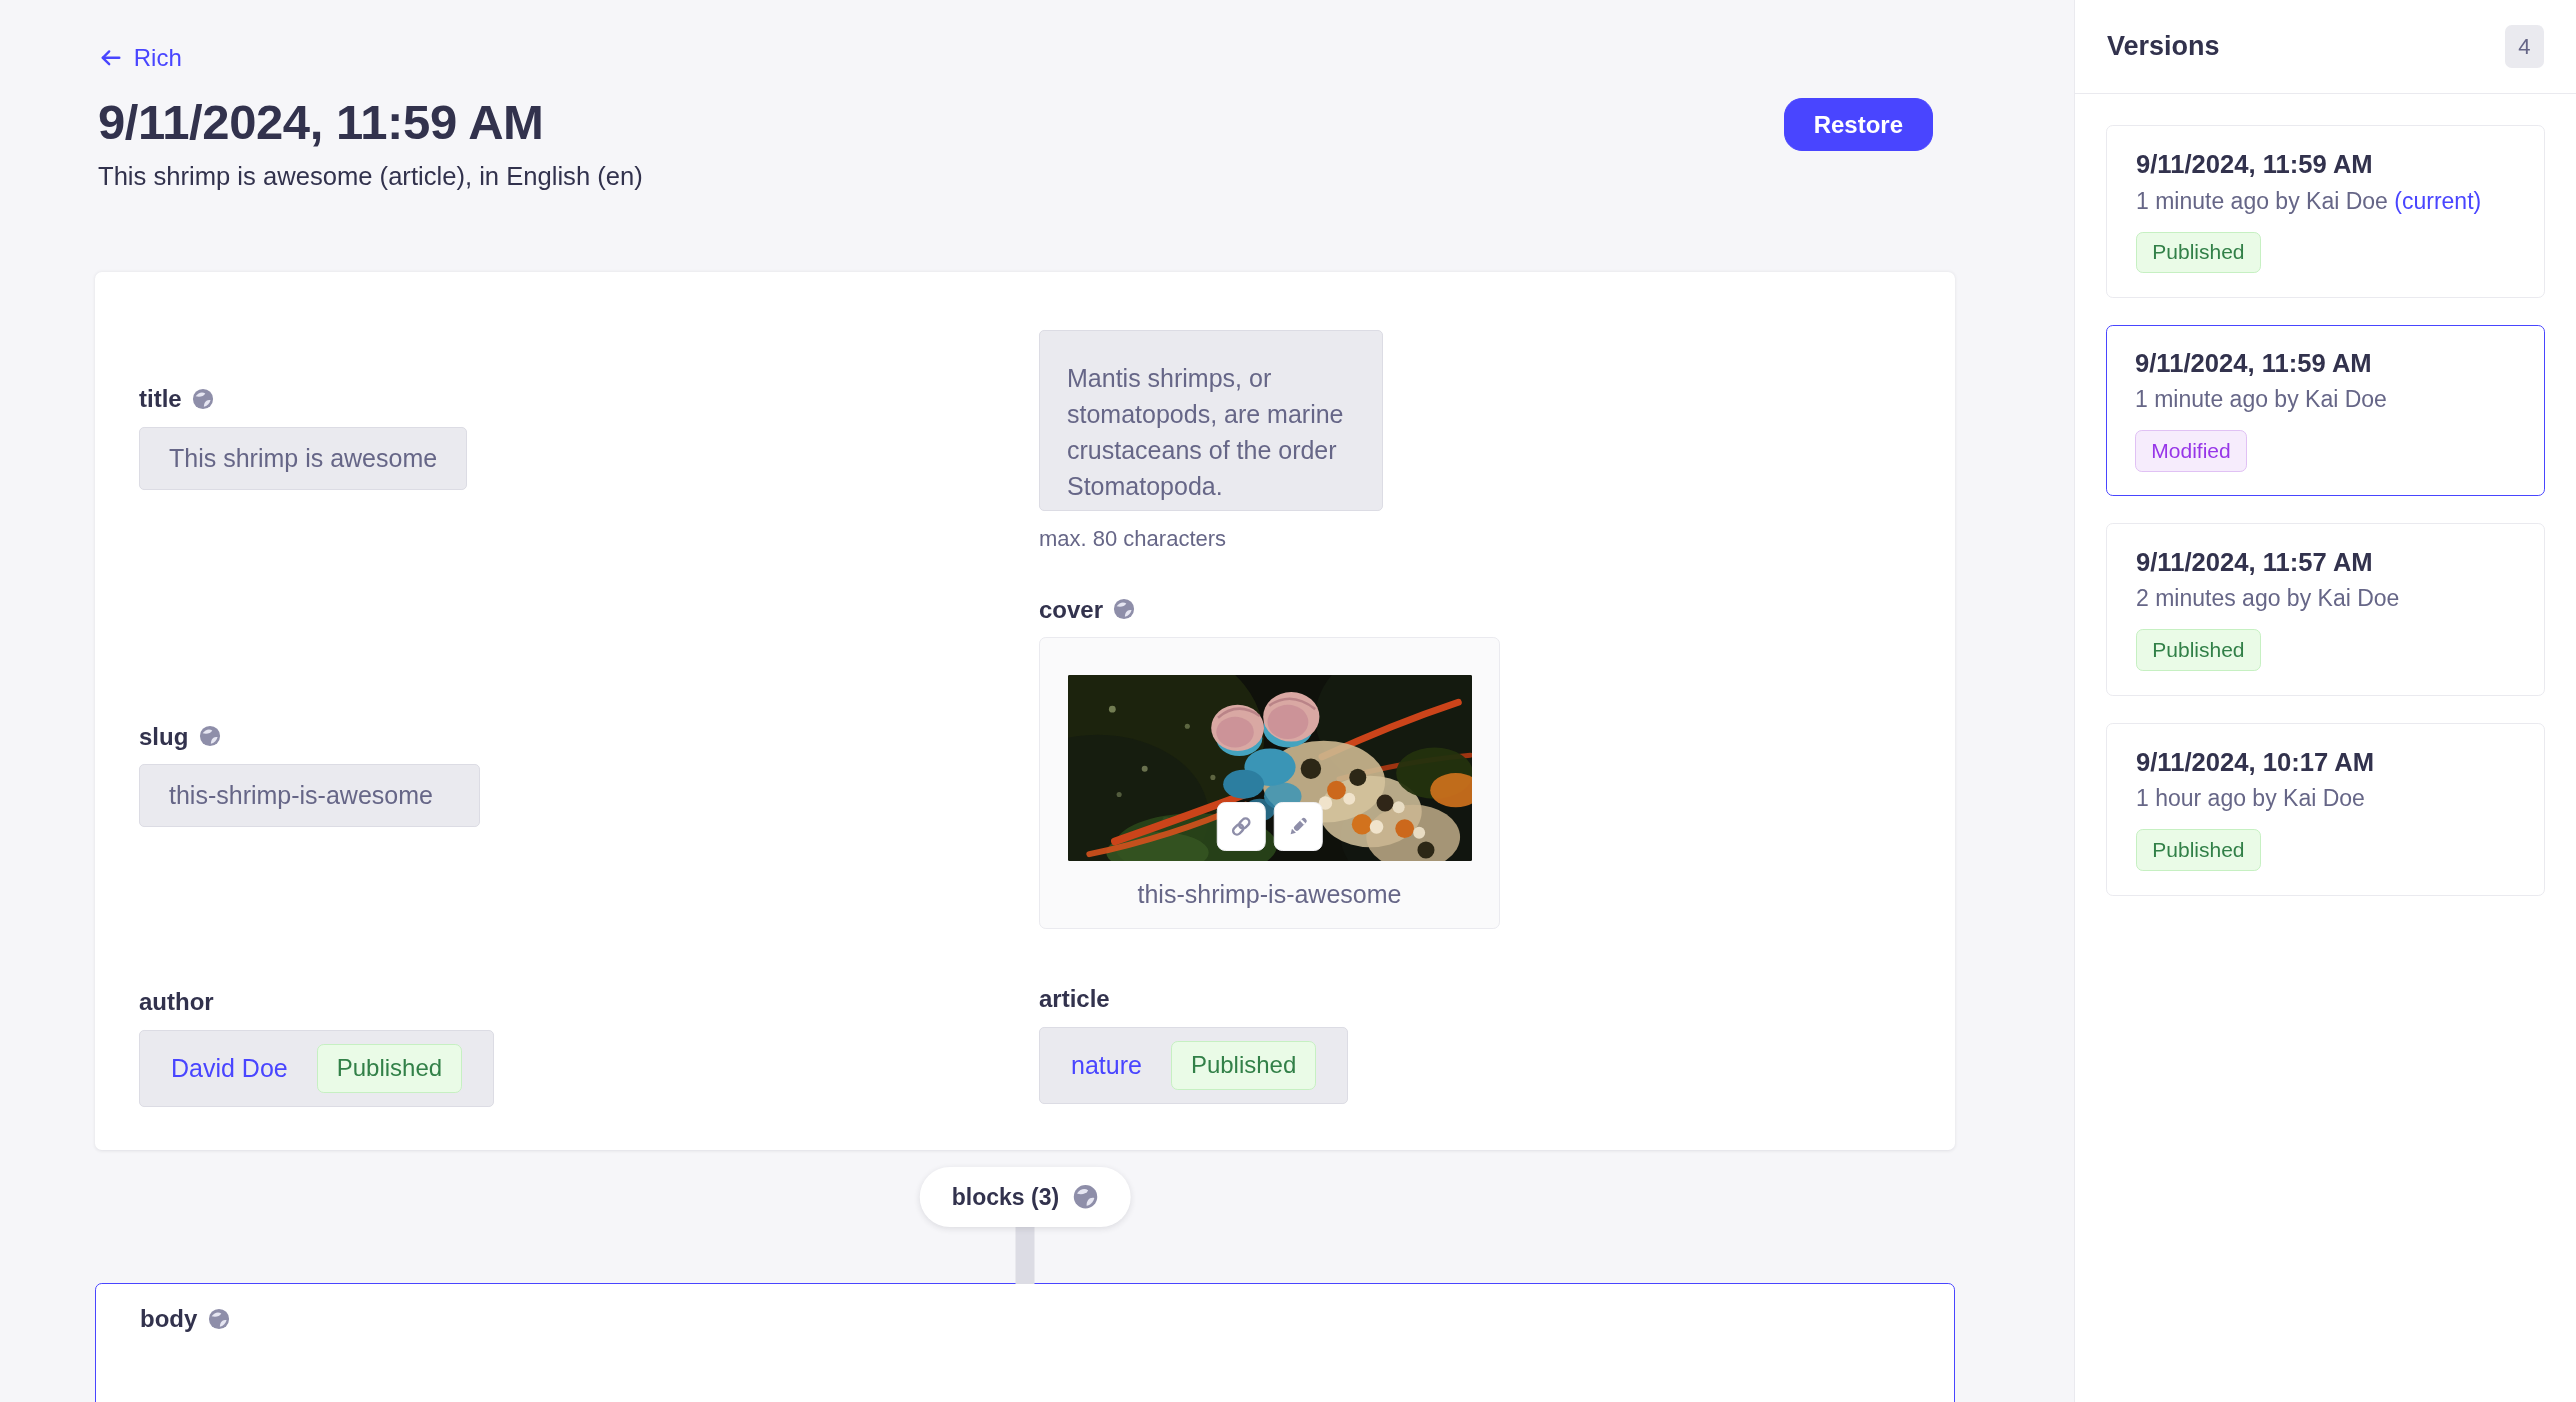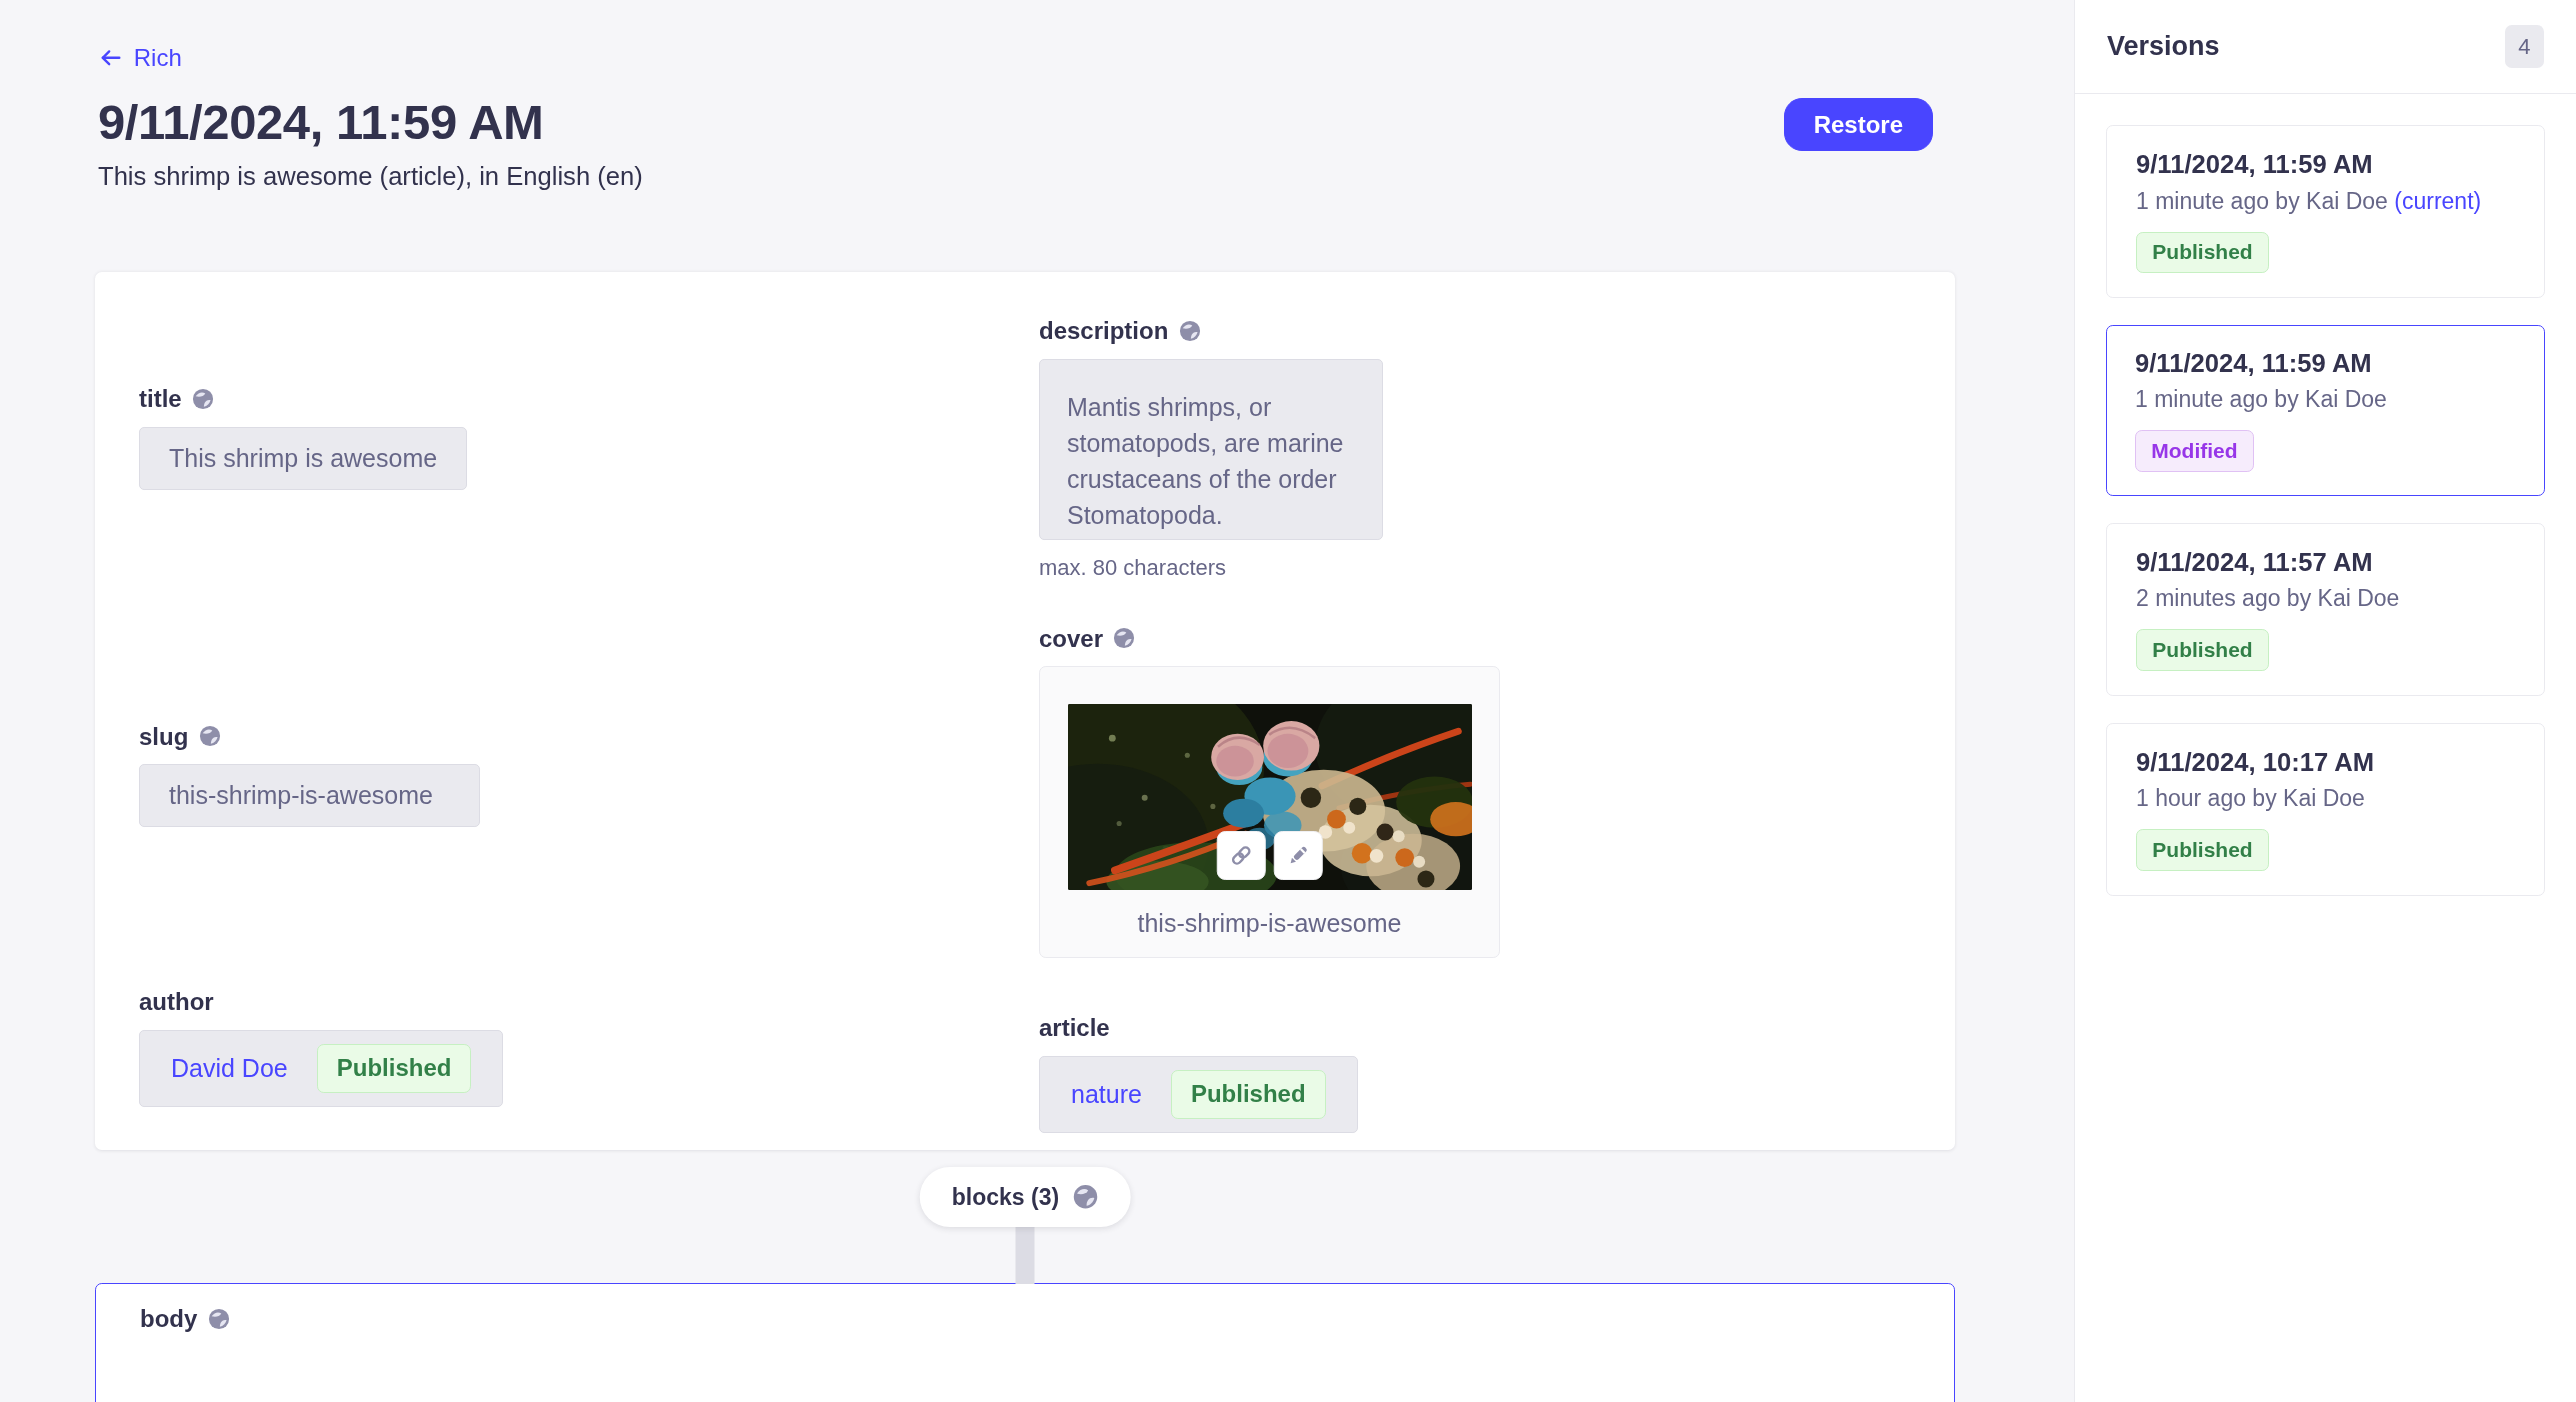--- a/index.html
+++ b/index.html
@@ -105,21 +105,21 @@
   .relation-box {
     margin-top:13.6px; height:77px;
     background:#eaeaef; border:0.9px solid #dcdce4; border-radius:5.1px;
     display:flex; align-items:center; gap:29px; padding:12px 31px;
     width:max-content; min-width:299px;
   }
   .relation-box a { color:#4945ff; font-size:25px; text-decoration:none; cursor:pointer; }
 
   .badge {
     display:inline-block; border-radius:6.8px;
-    font-weight:700; white-space:nowrap;
+    font-weight:400; white-space:nowrap;
   }
   .badge-success { background:#eafbe7; border:0.9px solid #c6f0c2; color:#328048; }
   .badge-alt     { background:#f6ecfc; border:0.9px solid #e0c1f4; color:#9736e8; }
   .badge-lg { font-size:24px; padding:9.4px 19px; }
   .badge-sm { font-size:21px; padding:7.7px 15.3px; }
 
   
   .blocks-zone { position:relative; margin-left:95px; width:1860px; height:133px; }
   .connector {
     position:absolute; left:50%; transform:translateX(-50%);
@@ -235,28 +235,20 @@
           <a>David Doe</a>
           <span class="badge badge-success badge-lg">Published</span>
         </div>
       </div>
 
     </div>
 
     <div class="col-right">
 
       <div class="field">
-        <div class="field-label">
-          <span>description</span>
-          <svg class="globe" viewBox="0 0 24 24">
-              <circle cx="12" cy="12" r="11" fill="#8e8ea9"></circle>
-              <path d="M4 9 C7 4.5,11.5 3.8,14.5 6 C12.5 9.5,8 10.2,4 9 Z" fill="#e6e6f2"></path>
-              <path d="M13 20.5 C12.8 15.5,16 12,20.3 13.2 C19.3 17.4,16.3 19.8,13 20.5 Z" fill="#e6e6f2"></path>
-            </svg>
-        </div>
         <textarea class="textarea" disabled="" style="">Mantis shrimps, or stomatopods, are marine crustaceans of the order Stomatopoda.</textarea>
         <div class="hint">max. 80 characters</div>
       </div>
 
       <div class="field field-cover">
         <div class="field-label">
           <span>cover</span>
           <svg class="globe" viewBox="0 0 24 24">
               <circle cx="12" cy="12" r="11" fill="#8e8ea9"></circle>
               <path d="M4 9 C7 4.5,11.5 3.8,14.5 6 C12.5 9.5,8 10.2,4 9 Z" fill="#e6e6f2"></path>

